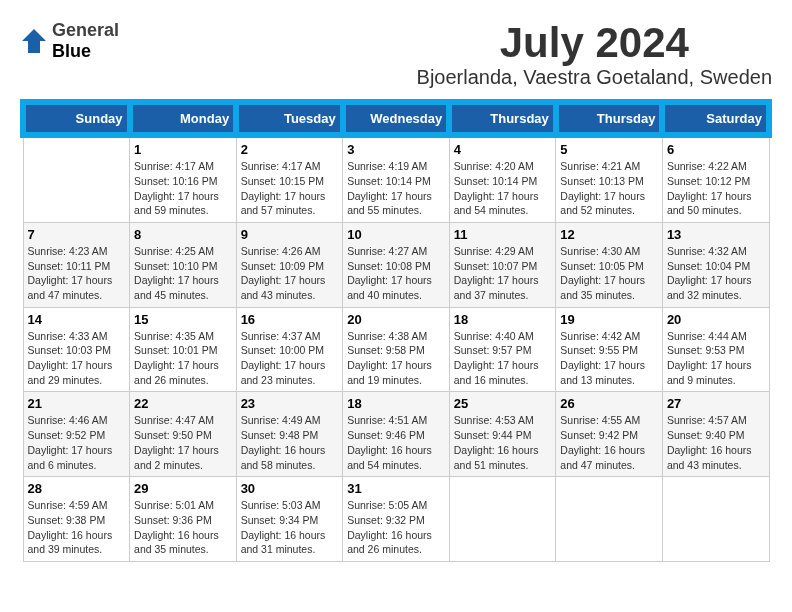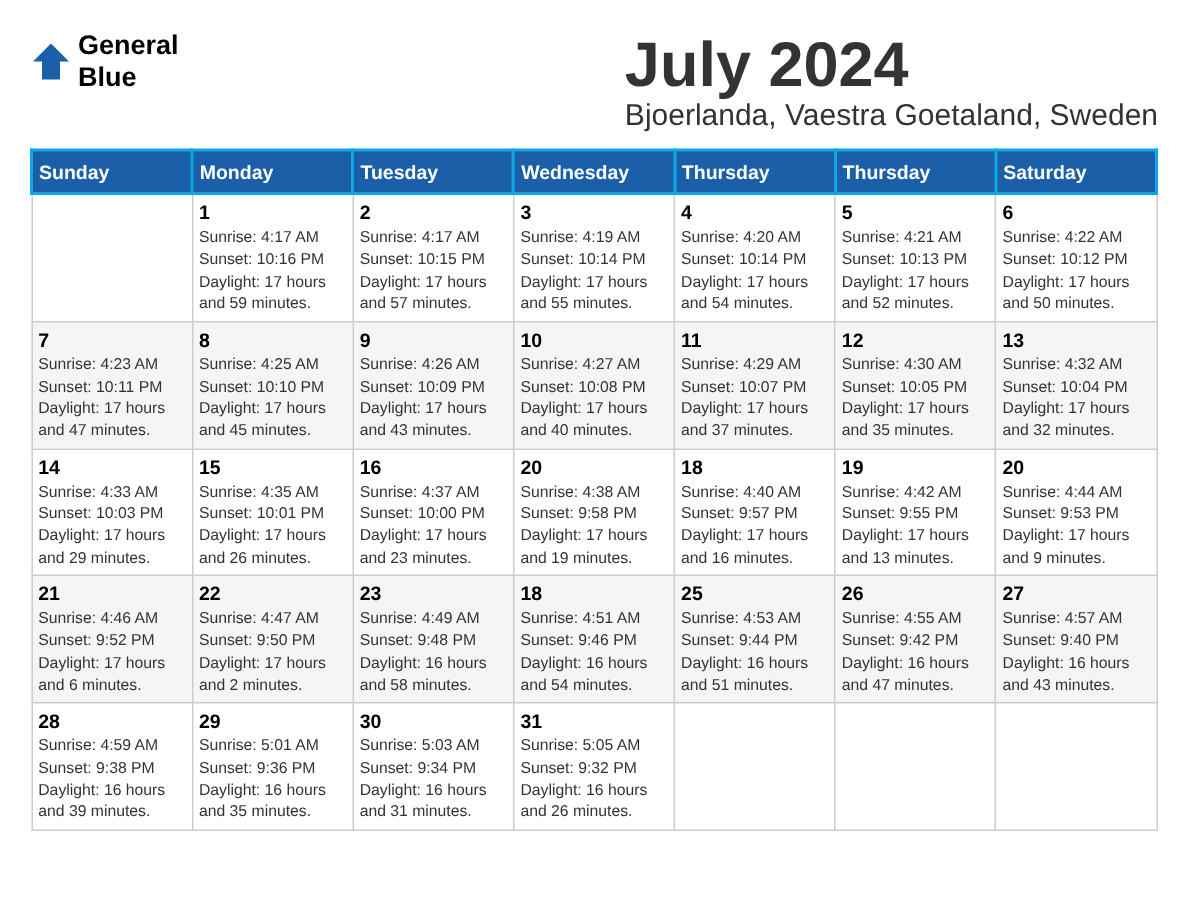--- a/index.html
+++ b/index.html
@@ -17,56 +17,56 @@
       margin-bottom: 10px;
     }
     .logo {
       display: flex;
       align-items: center;
       gap: 4px;
     }
     .logo-text-general {
       font-size: 18px;
       font-weight: bold;
-      color: #000000;
+      color: #404040;
     }
     .logo-text-blue {
       font-size: 18px;
       font-weight: bold;
       color: #000000;
     }
     .logo-icon {
       width: 28px;
       height: 28px;
     }
     .title-block {
-      text-align: left;
+      text-align: center;
     }
     .month-title {
       font-size: 42px;
       font-weight: bold;
       color: #333;
       line-height: 1.1;
     }
     .location-title {
       font-size: 20px;
       color: #333;
     }
     table {
       width: 100%;
       border-collapse: collapse;
       font-size: 11px;
     }
     thead tr th {
       background-color: #1a5fa8;
       color: #fff;
       padding: 6px 4px;
-      text-align: left;
+      text-align: right;
       font-size: 13px;
-      border: 2px solid #0ea5e9;
+      border: 6px solid #0ea5e9;
     }
     td {
       border: 1px solid #ccc;
       vertical-align: top;
       padding: 4px;
       width: 106px;
       min-height: 80px;
     }
     .day-num {
       font-weight: bold;

